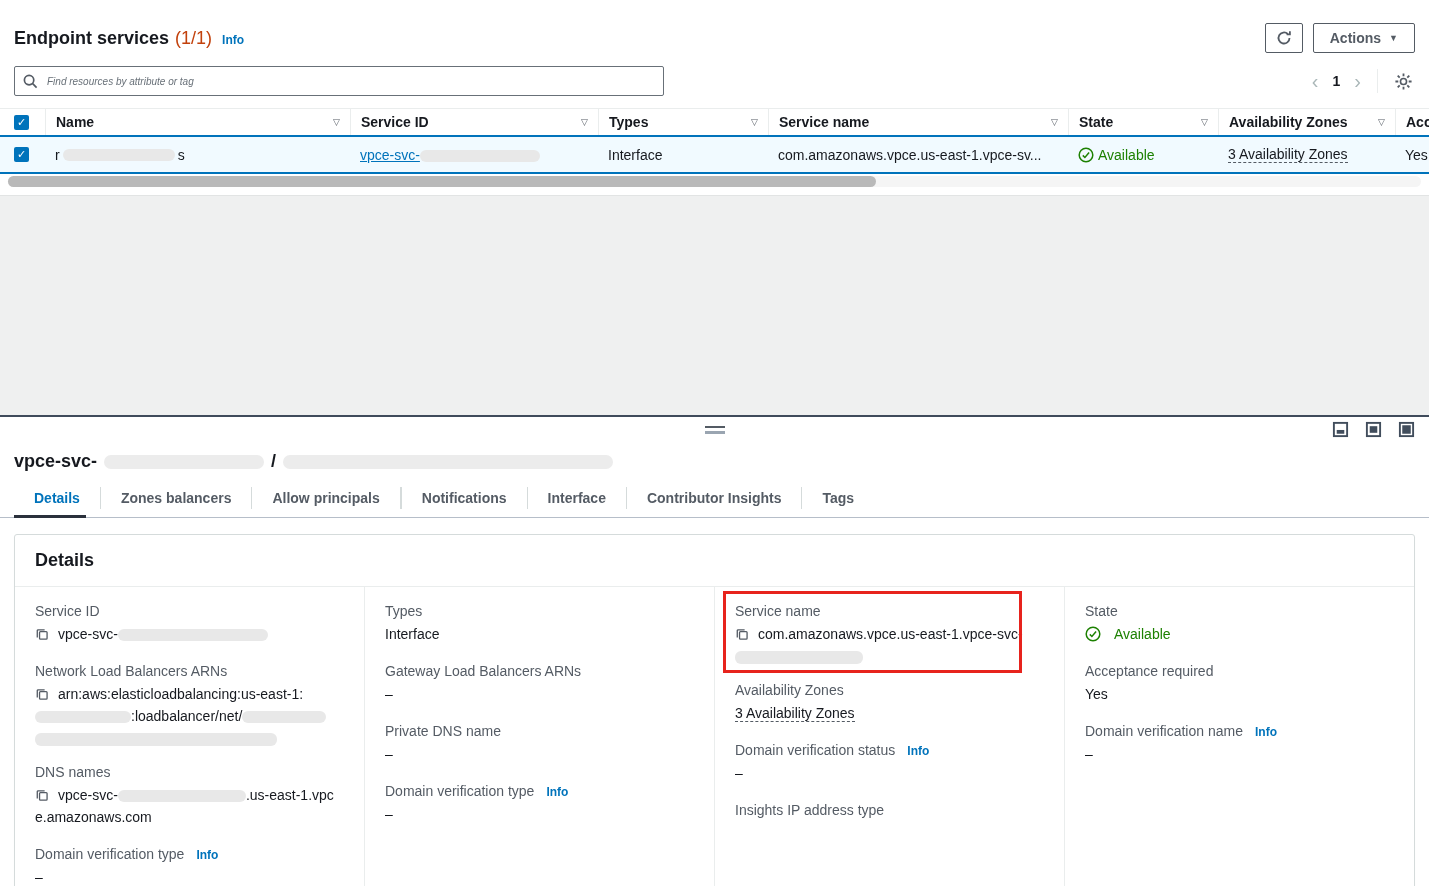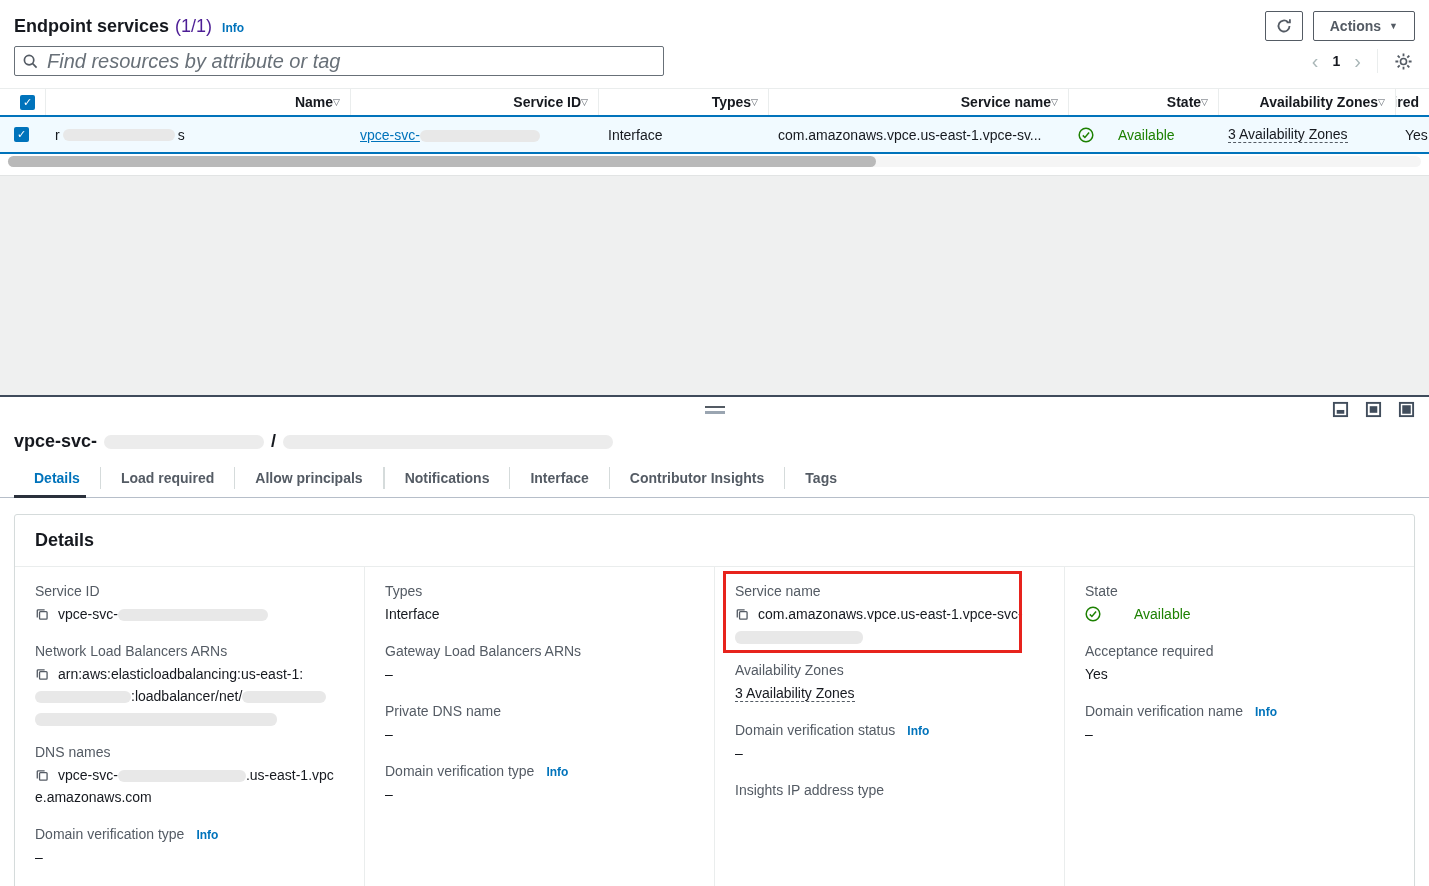--- a/index.html
+++ b/index.html
@@ -6,60 +6,60 @@
   html,body { margin:0; padding:0; }
   body {
     width:1429px; height:886px; overflow:hidden;
     font-family:"Liberation Sans", "DejaVu Sans", sans-serif;
     font-size:14px; color:#16191f; background:#fff;
     display:flex; flex-direction:column;
   }
 
   
   .top-section { background:#fff; flex:0 0 auto; padding-top:10px; }
-  .hdr-bar { display:flex; align-items:center; justify-content:space-between; margin:0 14px; height:32px; }
+  .hdr-bar { display:flex; align-items:center; justify-content:space-between; margin:12px 14px; height:32px; }
   .page-title { font-size:18px; font-weight:bold; margin:0; display:flex; align-items:baseline; gap:6px; }
-  .res-count { font-weight:normal; color:#4c1d95; }
+  .res-count { font-weight:normal; color:#c2410c; }
   .info-link { color:#0073bb; font-size:12px; font-weight:bold; text-decoration:none; cursor:pointer; margin-left:4px; }
   .hdr-actions { display:flex; gap:10px; align-items:center;border-radius:7px; }
   .btn {
     height:30px; border:1px solid #545b64; background:#fff; border-radius:2px;
     font-family:inherit; font-size:14px; font-weight:bold; color:#545b64;
     padding:0 16px; cursor:pointer; display:flex; align-items:center; gap:8px;
   }
   .btn.icon-only { padding:0 10px; }
   .btn.primary { background:#ec7211; border-color:#ec7211; color:#16191f; }
   .caret-down { font-size:9px; color:#545b64; }
   .caret-down::before { content:"▼"; }
 
   .toolbar-row { display:flex; align-items:center; justify-content:space-between; margin:4px 14px 0; }
   .search-box {
     width:650px; height:30px; border:1px solid #687078; border-radius:2px;
     display:flex; align-items:center; padding:0 8px; gap:7px; background:#fff;
   }
   .search-box svg { flex:0 0 auto; }
   .search-box input {
-    border:none; outline:none; flex:1; font-family:inherit; font-size:20px; font-style:italic; color:#c2410c;
+    border:none; outline:none; flex:1; font-family:inherit; font-size:10px; font-style:italic; color:#c2410c;
     background:transparent;
   }
   .search-box input::placeholder { color:#687078; font-style:italic; }
   .pager { display:flex; align-items:center; gap:10px; }
   .chev { font-size:20px; color:#aab7b8; cursor:pointer; line-height:1; padding:0 2px; }
   .chev-left::before { content:"‹"; }
   .chev-right::before { content:"›"; }
   .page-num { font-weight:bold; color:#16191f; cursor:pointer; padding:0 2px; }
   .pager-div { width:1px; height:24px; background:#eaeded; margin:0 4px; }
   .gear-btn { background:none; border:none; cursor:pointer; padding:2px; display:flex; }
 
   
   .tbl { margin-top:12px; width:1429px; }
   .tr { display:flex; width:1429px; }
   .thead { height:27px; border-top:1px solid #eaeded; align-items:stretch; font-weight:bold; }
   .th, .td { display:flex; align-items:center; padding:0 10px; overflow:hidden; white-space:nowrap; }
-  .th { justify-content:flex-end; }
+  .th { justify-content:space-between; }
   .th + .th, .td + .td { border-left:1px solid #eaeded; }
   .trow { height:39px; background:#f1faff; border-top:2px solid #0073bb; border-bottom:2px solid #0073bb; }
   .trow .td { border-left:none; }
   .c0 { width:45px; padding-left:14px; }
   .c1 { width:305px; }
   .c2 { width:248px; }
   .c3 { width:170px; }
   .c4 { width:300px; }
   .c5 { width:150px; }
   .c6 { width:177px; }
@@ -67,21 +67,21 @@
   .filter-icon { font-size:9px; color:#545b64; cursor:pointer; }
   .filter-icon::before { content:"▽"; }
   .checkbox {
     width:15px; height:15px; background:#0073bb; border-radius:2px; cursor:pointer;
     color:#fff; font-size:11px; line-height:15px; text-align:center; font-weight:bold;
   }
   .checkbox::before { content:"✓"; }
   .redact { display:inline-block; height:12px; border-radius:6px; background:#e8e8e8; vertical-align:middle; }
   .redact.lt { background:#ececec; }
   .svc-link { color:#0073bb; text-decoration:underline; cursor:pointer; }
-  .state-ok { color:#1d8102; display:flex; align-items:center; gap:24px; }
+  .state-ok { color:#1d8102; display:flex; align-items:center; gap:4px; }
   .az-link { color:#16191f; border-bottom:1px dashed #545b64; cursor:pointer; text-decoration:none; }
 
   .hscroll { margin:2px 8px 0; height:11px; border-radius:6px; background:#f5f5f5; position:relative; cursor:pointer; }
   .hscroll .thumb { position:absolute; left:0; top:0; height:11px; width:868px; border-radius:6px; background:#b9b9b9; }
   .below-scroll { height:8px; }
 
   
   .gap-section { height:220px; background:#eff0f0; border-top:1px solid #e2e4e4; flex:0 0 auto; }
 
   
@@ -274,21 +274,21 @@
   <h2 class="panel-title">
     <span>vpce-svc-</span>
       <span class="redact lt" style="width:160px;"></span>
     <span>/</span>
     <span class="redact lt" style="width:330px;"></span>
   </h2>
 
   <div class="tabs">
     <div class="tab active">Details</div>
     <span class="tab-sep"></span>
-    <div class="tab">Load required</div>
+    <div class="tab">Zones balancers</div>
     <span class="tab-sep"></span>
     <div class="tab">Allow principals</div>
     <span class="tab-sep"></span>
     <span class="tab-sep"></span>
     <div class="tab">Notifications</div>
     <span class="tab-sep"></span>
     <div class="tab">Interface</div>
     <span class="tab-sep"></span>
     <div class="tab">Contributor Insights</div>
     <span class="tab-sep"></span>

